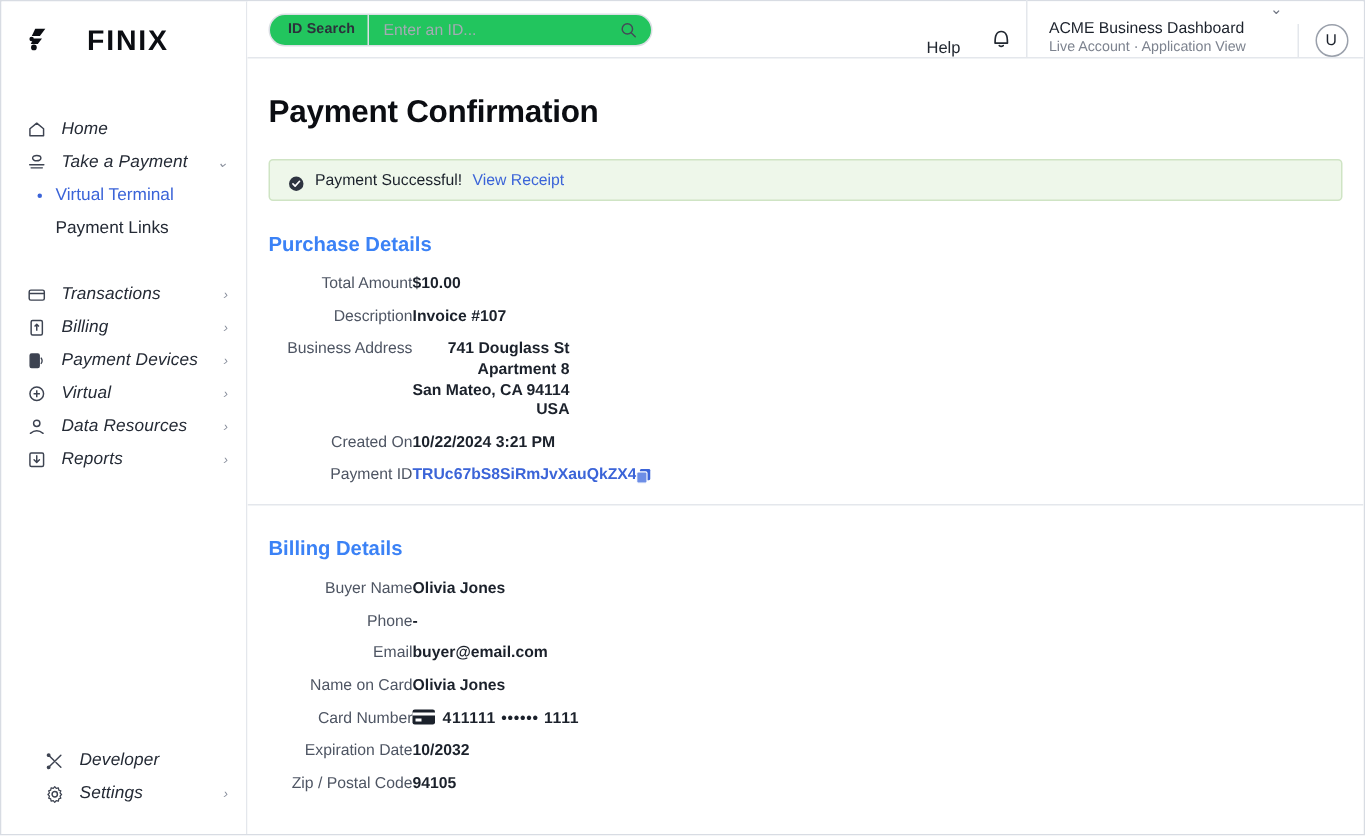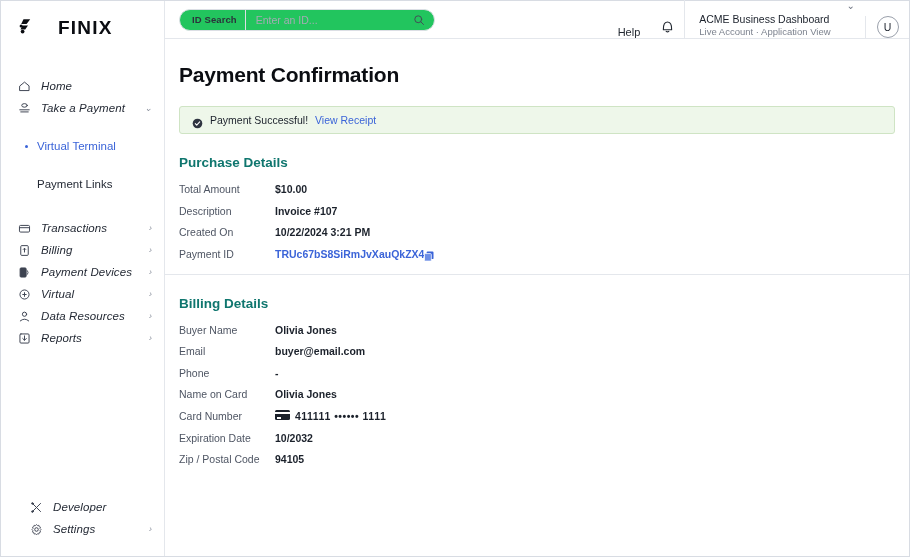--- a/index.html
+++ b/index.html
@@ -75,21 +75,20 @@
     font-size: 9px;
     line-height: 1;
     display: flex; align-items: center;
   }
   .nav-sub {
     display: flex;
     align-items: center;
     height: 22px;
     padding-left: 24px;
     cursor: pointer;
-    margin-top: 16px;
   }
   .nav-sub .bullet {
     width: 3px; height: 3px;
     border-radius: 50%;
     background: #3b64d8;
     margin-right: 9px;
     flex: 0 0 3px;
   }
   .nav-sub .bullet.hidden { background: transparent; }
   .nav-sub-label { font-size: 11.5px; color: #242a35; white-space: nowrap; }
@@ -225,29 +224,30 @@
     padding: 0 12px;
     gap: 7px;
   }
   .banner-ico { width: 11px; height: 11px; flex: 0 0 11px; }
   .banner-txt { font-size: 10.5px; color: #1b212b; }
   .banner-link { font-size: 10.5px; color: #3b64d8; cursor: pointer; text-decoration: none; }
 
   .section-title {
     font-size: 13.5px;
     font-weight: 700;
-    color: #0f766e;
+    color: #3b82f6;
     padding: 21px 0 0 14px;
   }
 
   .kv-table { padding: 13px 0 0 14px; }
   .kv-row {
     display: flex;
     align-items: flex-start;
     margin-bottom: 8px;
+    text-align: right;
   }
   .kv-key {
     width: 96px;
     flex: 0 0 96px;
     font-size: 10.5px;
     color: #4e5563;
     line-height: 1.3;
   }
   .kv-val {
     font-size: 10.5px;
@@ -493,20 +493,27 @@
       <div class="kv-table">
         <div class="kv-row">
           <span class="kv-key">Total Amount</span>
           <span class="kv-val">$10.00</span>
         </div>
         <div class="kv-row">
           <span class="kv-key">Description</span>
           <span class="kv-val">Invoice #107</span>
         </div>
         <div class="kv-row">
+          <span class="kv-key">Business Address</span>
+          <span class="kv-val">741 Douglass St
+Apartment 8
+San Mateo, CA 94114
+USA</span>
+        </div>
+        <div class="kv-row">
           <span class="kv-key">Created On</span>
           <span class="kv-val">10/22/2024 3:21 PM</span>
         </div>
         <div class="kv-row">
           <span class="kv-key">Payment ID</span>
           <span class="kv-val link">TRUc67bS8SiRmJvXauQkZX4</span>
           <span class="copy-ico">
             <svg width="10" height="11" viewBox="0 0 12 13">
               <rect x="3.2" y="0.6" width="8.2" height="9" rx="1.1" fill="#3b64d8"></rect>
               <rect x="0.6" y="3.0" width="8.2" height="9" rx="1.1" fill="#6d8ee6" stroke="#ffffff" stroke-width="0.9"></rect>
@@ -517,26 +524,26 @@
 
       <div class="divider"></div>
 
       <h2 class="section-title">Billing Details</h2>
       <div class="kv-table">
         <div class="kv-row">
           <span class="kv-key">Buyer Name</span>
           <span class="kv-val">Olivia Jones</span>
         </div>
         <div class="kv-row">
+          <span class="kv-key">Phone</span>
+          <span class="kv-val">-</span>
+        </div>
+        <div class="kv-row">
           <span class="kv-key">Email</span>
           <span class="kv-val">buyer@email.com</span>
-        </div>
-        <div class="kv-row">
-          <span class="kv-key">Phone</span>
-          <span class="kv-val">-</span>
         </div>
         <div class="kv-row">
           <span class="kv-key">Name on Card</span>
           <span class="kv-val">Olivia Jones</span>
         </div>
         <div class="kv-row">
           <span class="kv-key">Card Number</span>
           <span class="card-ico"></span>
           <span class="kv-val mono-dots" style="margin-left:5px;">411111 •••••• 1111</span>
         </div>

